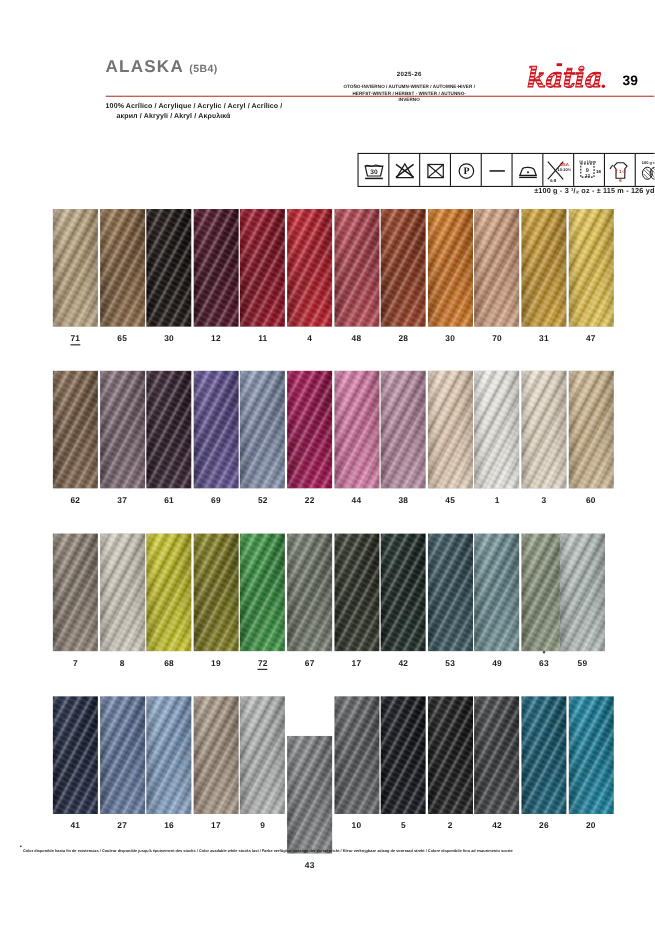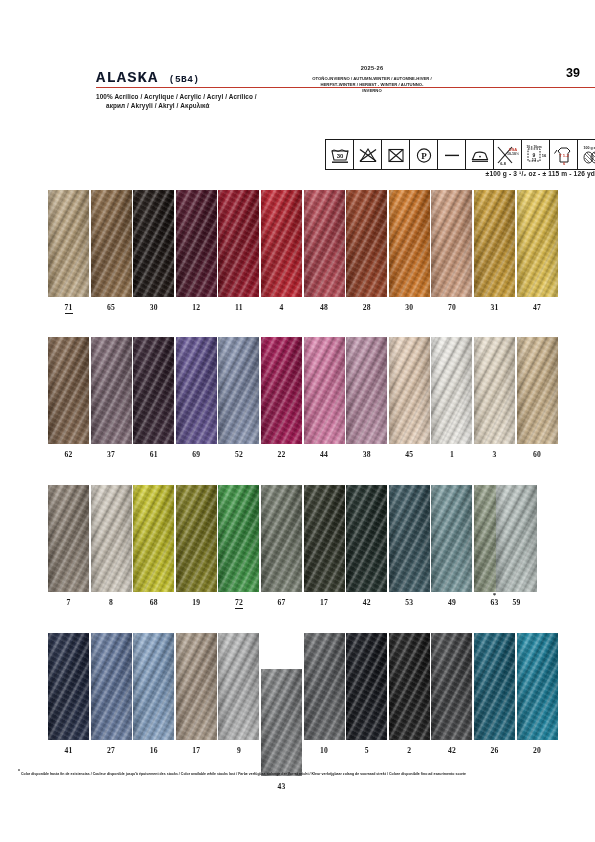--- a/index.html
+++ b/index.html
@@ -9,24 +9,23 @@
     font-family:"Liberation Sans", sans-serif;
     color:#1a1a1a;
     position:relative;
     overflow:hidden;
   }
   .page{position:relative;width:595px;height:842px;}
 
   
   .header{position:absolute;left:0;top:48px;width:595px;height:92px;}
   .brand-title{
-    position:absolute;left:96px;top:21px;
-    font-size:15.5px;font-weight:bold;letter-spacing:1.1px;color:#0f172a;
+    position:absolute;left:96px;top:4px;
+    font-size:15.5px;font-weight:bold;letter-spacing:1.1px;color:#737373;
     white-space:nowrap;
-    font-family:Liberation Mono, monospace;
   }
   .brand-title .code{font-size:9.5px;font-weight:bold;letter-spacing:0.4px;}
   .composition{
     position:absolute;left:96px;top:44px;width:215px;
     font-size:6.4px;line-height:9.4px;color:#1a1a1a;font-weight:bold;
     letter-spacing:0.1px;
   }
   .composition div:nth-child(2){padding-left:10px;}
 
   .season{
@@ -66,21 +65,21 @@
     position:relative;
   }
   .care-cell:last-child{border-right:none;}
   .care-cell svg{display:block;}
   .yardage{
     position:absolute;left:325px;top:122px;width:270px;text-align:right;
     font-size:6.6px;font-weight:bold;letter-spacing:0.15px;color:#1a1a1a;
   }
 
   
-  .grid{position:absolute;left:0;top:0;width:595px;height:842px;font-family:Liberation Serif, serif;}
+  .grid{position:absolute;left:0;top:0;width:595px;height:842px;}
   .row{position:absolute;left:48px;width:510px;}
   .swatch-wrap{position:absolute;top:0;width:41px;}
   .swatch{
     width:41px;height:107px;
     position:relative;overflow:hidden;
     background:#ccc;
   }
   .swatch .base{position:absolute;inset:0;}
   .swatch .tex{
     position:absolute;inset:-12px;
@@ -155,20 +154,35 @@
       <div>100% Acrílico / Acrylique / Acrylic / Acryl / Acrílico /</div>
       <div>акрил / Akryyli / Akryl / Ακρυλικά</div>
     </div>
 
     <div class="year">2025-26</div>
     <div class="season">
       <div>OTOÑO-INVIERNO / AUTUMN-WINTER / AUTOMNE-HIVER /</div>
       <div>HERFST-WINTER / HERBST - WINTER / AUTUNNO-INVERNO</div>
     </div>
 
+    <div class="logo">
+      <svg width="80" height="30" viewBox="0 0 80 30">
+        <defs>
+          <pattern id="stripes" width="3.2" height="3.2" patternUnits="userSpaceOnUse" patternTransform="rotate(0)">
+            <rect width="3.2" height="3.2" fill="#ffffff"></rect>
+            <rect width="3.2" height="1.9" fill="#d0111b"></rect>
+          </pattern>
+        </defs>
+        <g>
+          <text x="1" y="23" font-family="DejaVu Serif, serif" font-size="25" font-weight="bold" font-style="italic" fill="url(#stripes)" stroke="#d0111b" stroke-width="0.9" letter-spacing="-0.5">katia</text>
+          <rect x="28" y="1.5" width="5" height="2.6" fill="#d0111b"></rect>
+          <circle cx="70.5" cy="22.5" r="1.6" fill="#d0111b"></circle>
+        </g>
+      </svg>
+    </div>
     <div class="pagenum">39</div>
 
     <div class="care-strip">
 
       <div class="care-cell">
         <svg width="22" height="20" viewBox="0 0 22 20">
           <path d="M3 6 L19 6 L17 15 L5 15 Z" fill="none" stroke="#1a1a1a" stroke-width="1.1"></path>
           <path d="M3 6 C6 3.2, 8 8, 11 5.6 C14 3.2, 16 8, 19 6" fill="none" stroke="#1a1a1a" stroke-width="1"></path>
           <text x="11" y="13" font-family="Liberation Sans, sans-serif" font-size="6" font-weight="bold" fill="#1a1a1a" text-anchor="middle">30</text>
           <rect x="3" y="16.5" width="16" height="1.4" fill="#1a1a1a"></rect>
@@ -571,21 +585,21 @@
         <div class="swatch-wrap" style="left: 426px;">
           <div class="swatch">
             <div class="base" style="background: linear-gradient(118deg, rgb(154, 165, 141) 0%, rgb(117, 128, 106) 50%, rgb(154, 165, 141) 100%);"></div>
             <div class="tex"></div>
             <div class="tex2"></div>
             <div class="shade"></div>
           </div>
           <div class="star">*</div>
           <div class="label">63</div>
         </div>
-        <div class="swatch-wrap" style="left: 448px;">
+        <div class="swatch-wrap" style="left: 461px;">
           <div class="swatch">
             <div class="base" style="background: linear-gradient(118deg, rgb(195, 204, 201) 0%, rgb(162, 173, 170) 50%, rgb(195, 204, 201) 100%);"></div>
             <div class="tex"></div>
             <div class="tex2"></div>
             <div class="shade"></div>
           </div>
           <div class="label">59</div>
         </div>
       </div>
       <div class="row" style="top: 633px;">

